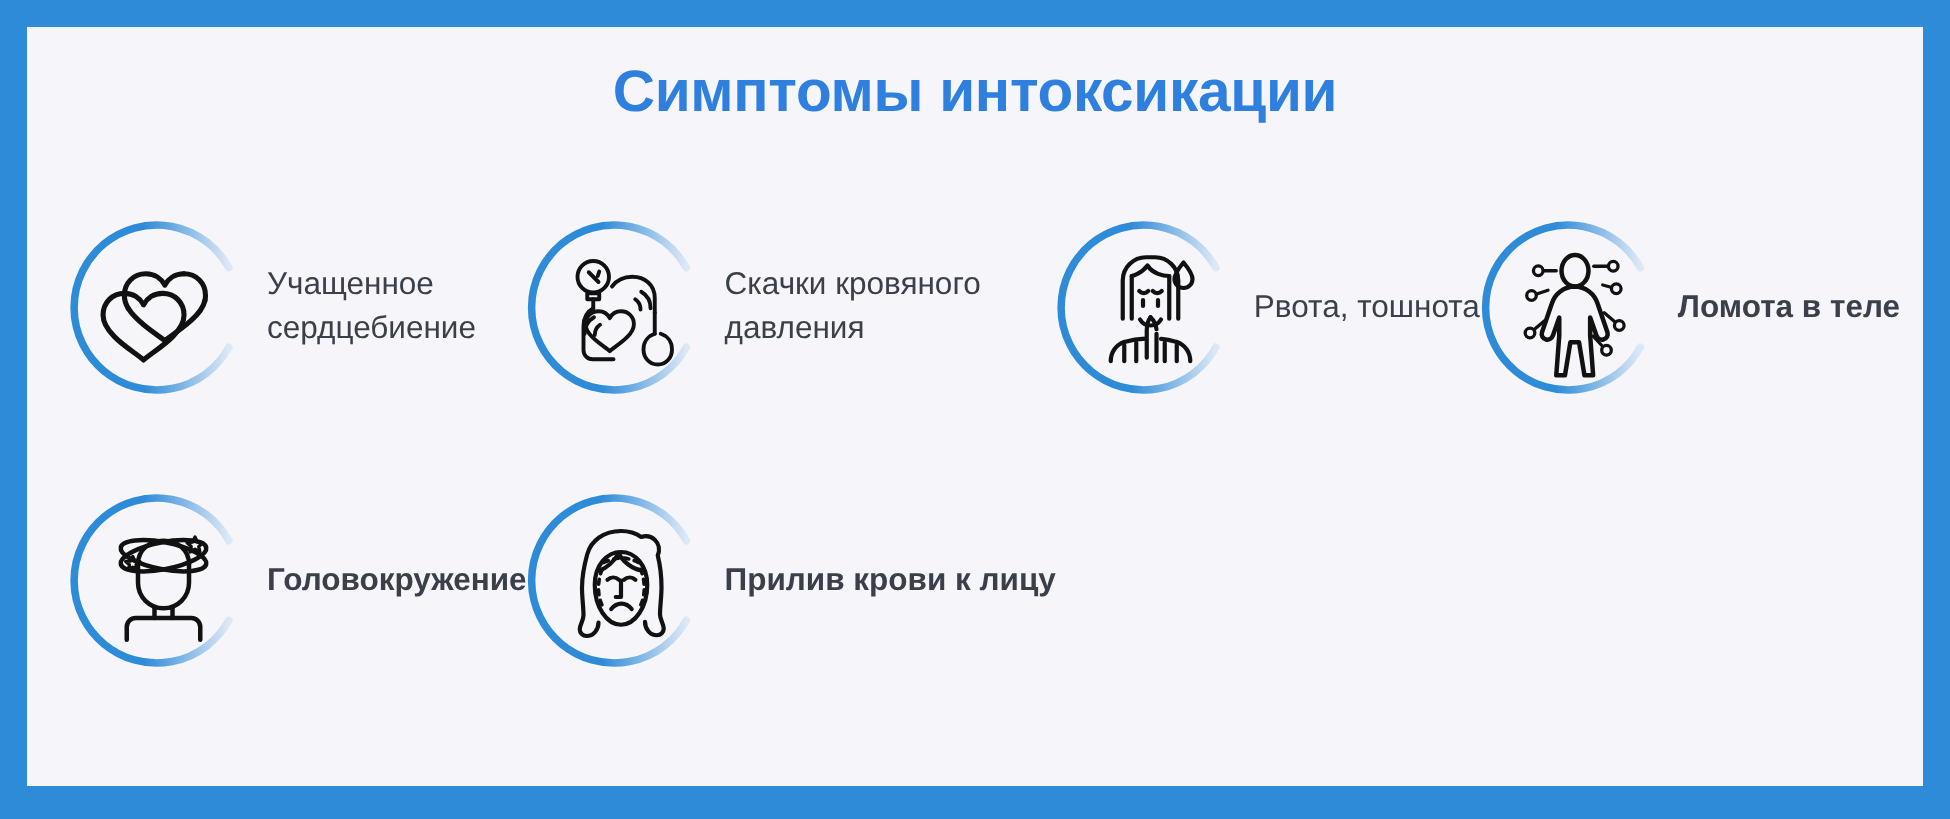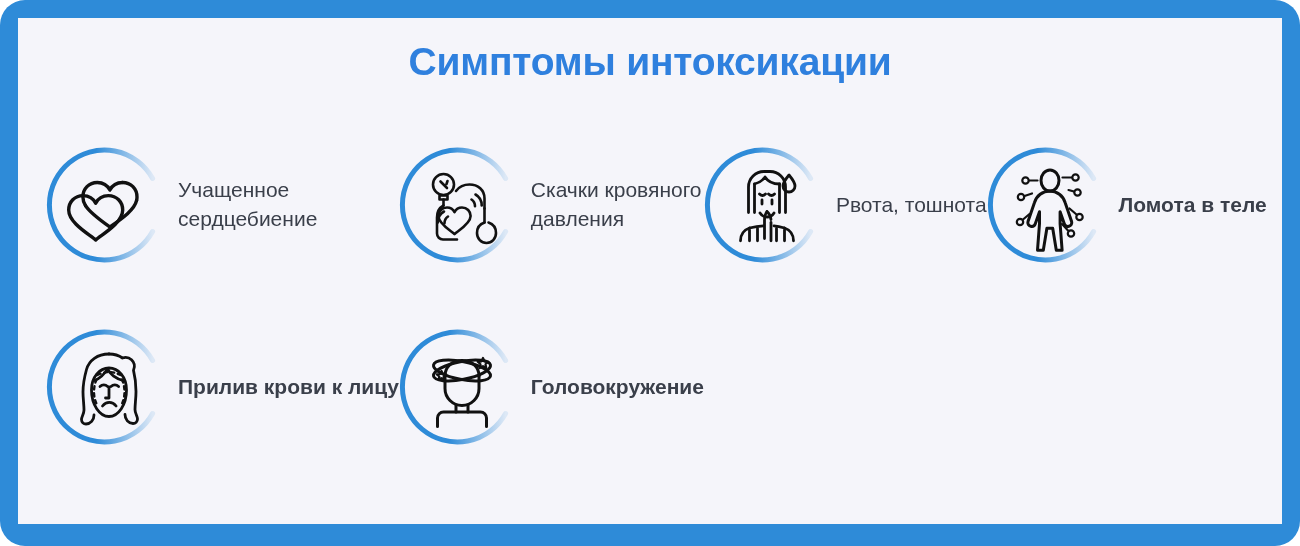--- a/index.html
+++ b/index.html
@@ -12,21 +12,20 @@
     font-family: "Liberation Sans", sans-serif;
   }
   .infographic {
     position: relative;
     width: 1300px;
     height: 546px;
     box-sizing: border-box;
     background: #2E8BD8;
     padding: 18px 18px 22px 18px;
     overflow: hidden;
-    border-radius: 25px;
   }
   .panel {
     position: relative;
     width: 100%;
     height: 100%;
     box-sizing: border-box;
     background: #F5F5FA;
   }
   .title {
     margin: 0;
@@ -217,20 +216,50 @@
                   <circle cx="33.0" cy="80.0" r="3.2"></circle>
                 <path d="M75.0 82.0l6.0 6.5"></path>
                   <circle cx="84.0" cy="91.5" r="3.2"></circle>
               </g>
             </g>
           </svg>
         </div>
         <div class="label">Ломота в теле</div>
       </div>
 
+      <div class="item row2 item-dizzy">
+        <div class="badge">
+          <svg viewBox="0 0 126 126" aria-hidden="true">
+            <defs>
+              <linearGradient id="ringFadeE" x1="0" y1="0" x2="1" y2="0">
+                <stop offset="0.45" stop-color="#2E8BD8" stop-opacity="1"></stop>
+                <stop offset="1" stop-color="#2E8BD8" stop-opacity="0.12"></stop>
+              </linearGradient>
+            </defs>
+            <path d="M 106.6 36.5 A 55 55 0 1 0 106.6 89.5" fill="none" stroke="url(#ringFadeE)" stroke-width="5" stroke-linecap="round"></path>
+          </svg>
+          <svg class="glyph" viewBox="0 0 126 126" aria-hidden="true">
+            <g fill="none" stroke="#111111" stroke-width="3.0" stroke-linecap="round" stroke-linejoin="round">
+              <path d="M46.0 52.0v12.5c0 9.4 7.6 17.0 17.0 17.0s17.0-7.6 17.0-17.0V52.0"></path>
+              <path d="M46.0 52.0c0-9.4 7.6-15.5 17.0-15.5s17.0 6.1 17.0 15.5"></path>
+              <path d="M57.0 81.0v7.0h12.0v-7.0"></path>
+              <path d="M57.0 88.0h-12.5a6 6 0 0 0-6 6v8.5"></path>
+              <path d="M69.0 88.0h12.5a6 6 0 0 1 6 6v8.5"></path>
+              <ellipse cx="63" cy="46.5" rx="29" ry="9" transform="rotate(-11 63 46.5)"></ellipse>
+              <ellipse cx="63" cy="46.5" rx="29" ry="9" transform="rotate(11 63 46.5)"></ellipse>
+              <g stroke-width="2.2">
+                <path d="M84.0 34.0l1.6 3.4 3.7.4-2.8 2.5.8 3.7-3.3-1.9-3.3 1.9.8-3.7-2.8-2.5 3.7-.4z"></path>
+                <path d="M42.5 47.0l1.4 3.0 3.3.3-2.5 2.2.7 3.3-2.9-1.7-2.9 1.7.7-3.3-2.5-2.2 3.3-.3z"></path>
+              </g>
+            </g>
+          </svg>
+        </div>
+        <div class="label">Головокружение</div>
+      </div>
+
       <div class="item row2 item-flush">
         <div class="badge">
           <svg viewBox="0 0 126 126" aria-hidden="true">
             <defs>
               <linearGradient id="ringFadeF" x1="0" y1="0" x2="1" y2="0">
                 <stop offset="0.45" stop-color="#2E8BD8" stop-opacity="1"></stop>
                 <stop offset="1" stop-color="#2E8BD8" stop-opacity="0.12"></stop>
               </linearGradient>
             </defs>
             <path d="M 106.6 36.5 A 55 55 0 1 0 106.6 89.5" fill="none" stroke="url(#ringFadeF)" stroke-width="5" stroke-linecap="round"></path>
@@ -248,45 +277,15 @@
                 <path d="M50.5 55.5c-1.8 4.0-2.5 8.5-2.5 12.5 0 5.0 1.2 9.5 3.2 13.0"></path>
                 <path d="M76.0 55.5c1.8 4.0 2.5 8.5 2.5 12.5 0 5.0-1.2 9.5-3.2 13.0"></path>
                 <path d="M51.5 51.0c4.0-2.0 8.0-3.0 11.5-3.0s7.5 1.0 11.5 3.0"></path>
               </g>
             </g>
           </svg>
         </div>
         <div class="label">Прилив крови к лицу</div>
       </div>
 
-      <div class="item row2 item-dizzy">
-        <div class="badge">
-          <svg viewBox="0 0 126 126" aria-hidden="true">
-            <defs>
-              <linearGradient id="ringFadeE" x1="0" y1="0" x2="1" y2="0">
-                <stop offset="0.45" stop-color="#2E8BD8" stop-opacity="1"></stop>
-                <stop offset="1" stop-color="#2E8BD8" stop-opacity="0.12"></stop>
-              </linearGradient>
-            </defs>
-            <path d="M 106.6 36.5 A 55 55 0 1 0 106.6 89.5" fill="none" stroke="url(#ringFadeE)" stroke-width="5" stroke-linecap="round"></path>
-          </svg>
-          <svg class="glyph" viewBox="0 0 126 126" aria-hidden="true">
-            <g fill="none" stroke="#111111" stroke-width="3.0" stroke-linecap="round" stroke-linejoin="round">
-              <path d="M46.0 52.0v12.5c0 9.4 7.6 17.0 17.0 17.0s17.0-7.6 17.0-17.0V52.0"></path>
-              <path d="M46.0 52.0c0-9.4 7.6-15.5 17.0-15.5s17.0 6.1 17.0 15.5"></path>
-              <path d="M57.0 81.0v7.0h12.0v-7.0"></path>
-              <path d="M57.0 88.0h-12.5a6 6 0 0 0-6 6v8.5"></path>
-              <path d="M69.0 88.0h12.5a6 6 0 0 1 6 6v8.5"></path>
-              <ellipse cx="63" cy="46.5" rx="29" ry="9" transform="rotate(-11 63 46.5)"></ellipse>
-              <ellipse cx="63" cy="46.5" rx="29" ry="9" transform="rotate(11 63 46.5)"></ellipse>
-              <g stroke-width="2.2">
-                <path d="M84.0 34.0l1.6 3.4 3.7.4-2.8 2.5.8 3.7-3.3-1.9-3.3 1.9.8-3.7-2.8-2.5 3.7-.4z"></path>
-                <path d="M42.5 47.0l1.4 3.0 3.3.3-2.5 2.2.7 3.3-2.9-1.7-2.9 1.7.7-3.3-2.5-2.2 3.3-.3z"></path>
-              </g>
-            </g>
-          </svg>
-        </div>
-        <div class="label">Головокружение</div>
-      </div>
-
     </div>
   </div>
 </div>
 
 </body></html>

